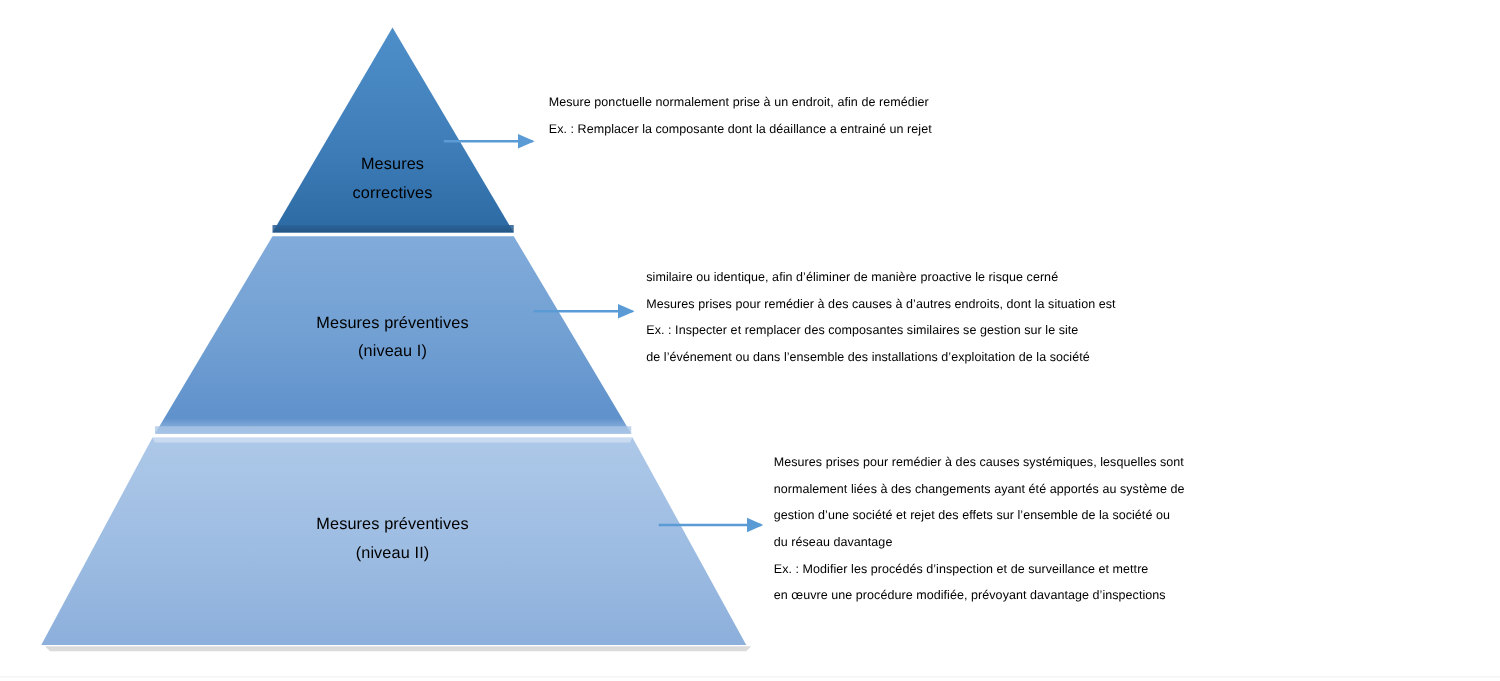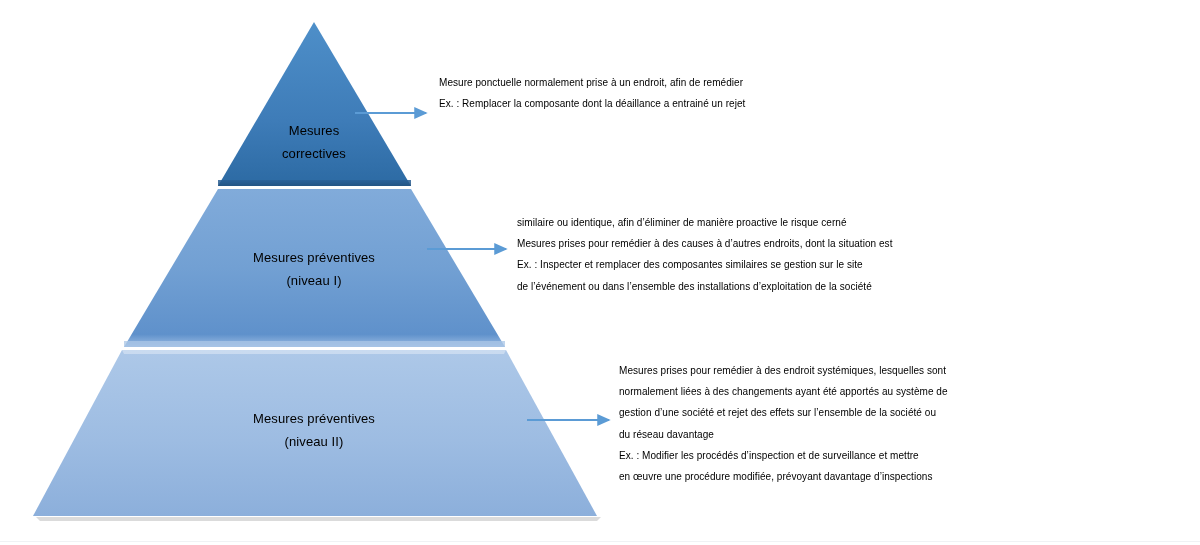--- a/index.html
+++ b/index.html
@@ -166,21 +166,21 @@
       <div>Mesures prises pour remédier à des causes à d’autres endroits, dont la situation est</div>
     </div>
     <div class="example">
       <div>Ex. : Inspecter et remplacer des composantes similaires se gestion sur le site</div>
       <div>de l’événement ou dans l’ensemble des installations d’exploitation de la société</div>
     </div>
   </div>
 
   <div class="callout callout-3">
     <div class="plain">
-      <div>Mesures prises pour remédier à des endroit systémiques, lesquelles sont</div>
+      <div>Mesures prises pour remédier à des causes systémiques, lesquelles sont</div>
       <div>normalement liées à des changements ayant été apportés au système de</div>
       <div>gestion d’une société et rejet des effets sur l’ensemble de la société ou</div>
       <div>du réseau davantage</div>
     </div>
     <div class="example">
       <div>Ex. : Modifier les procédés d’inspection et de surveillance et mettre</div>
       <div>en œuvre une procédure modifiée, prévoyant davantage d’inspections</div>
     </div>
   </div>
 

